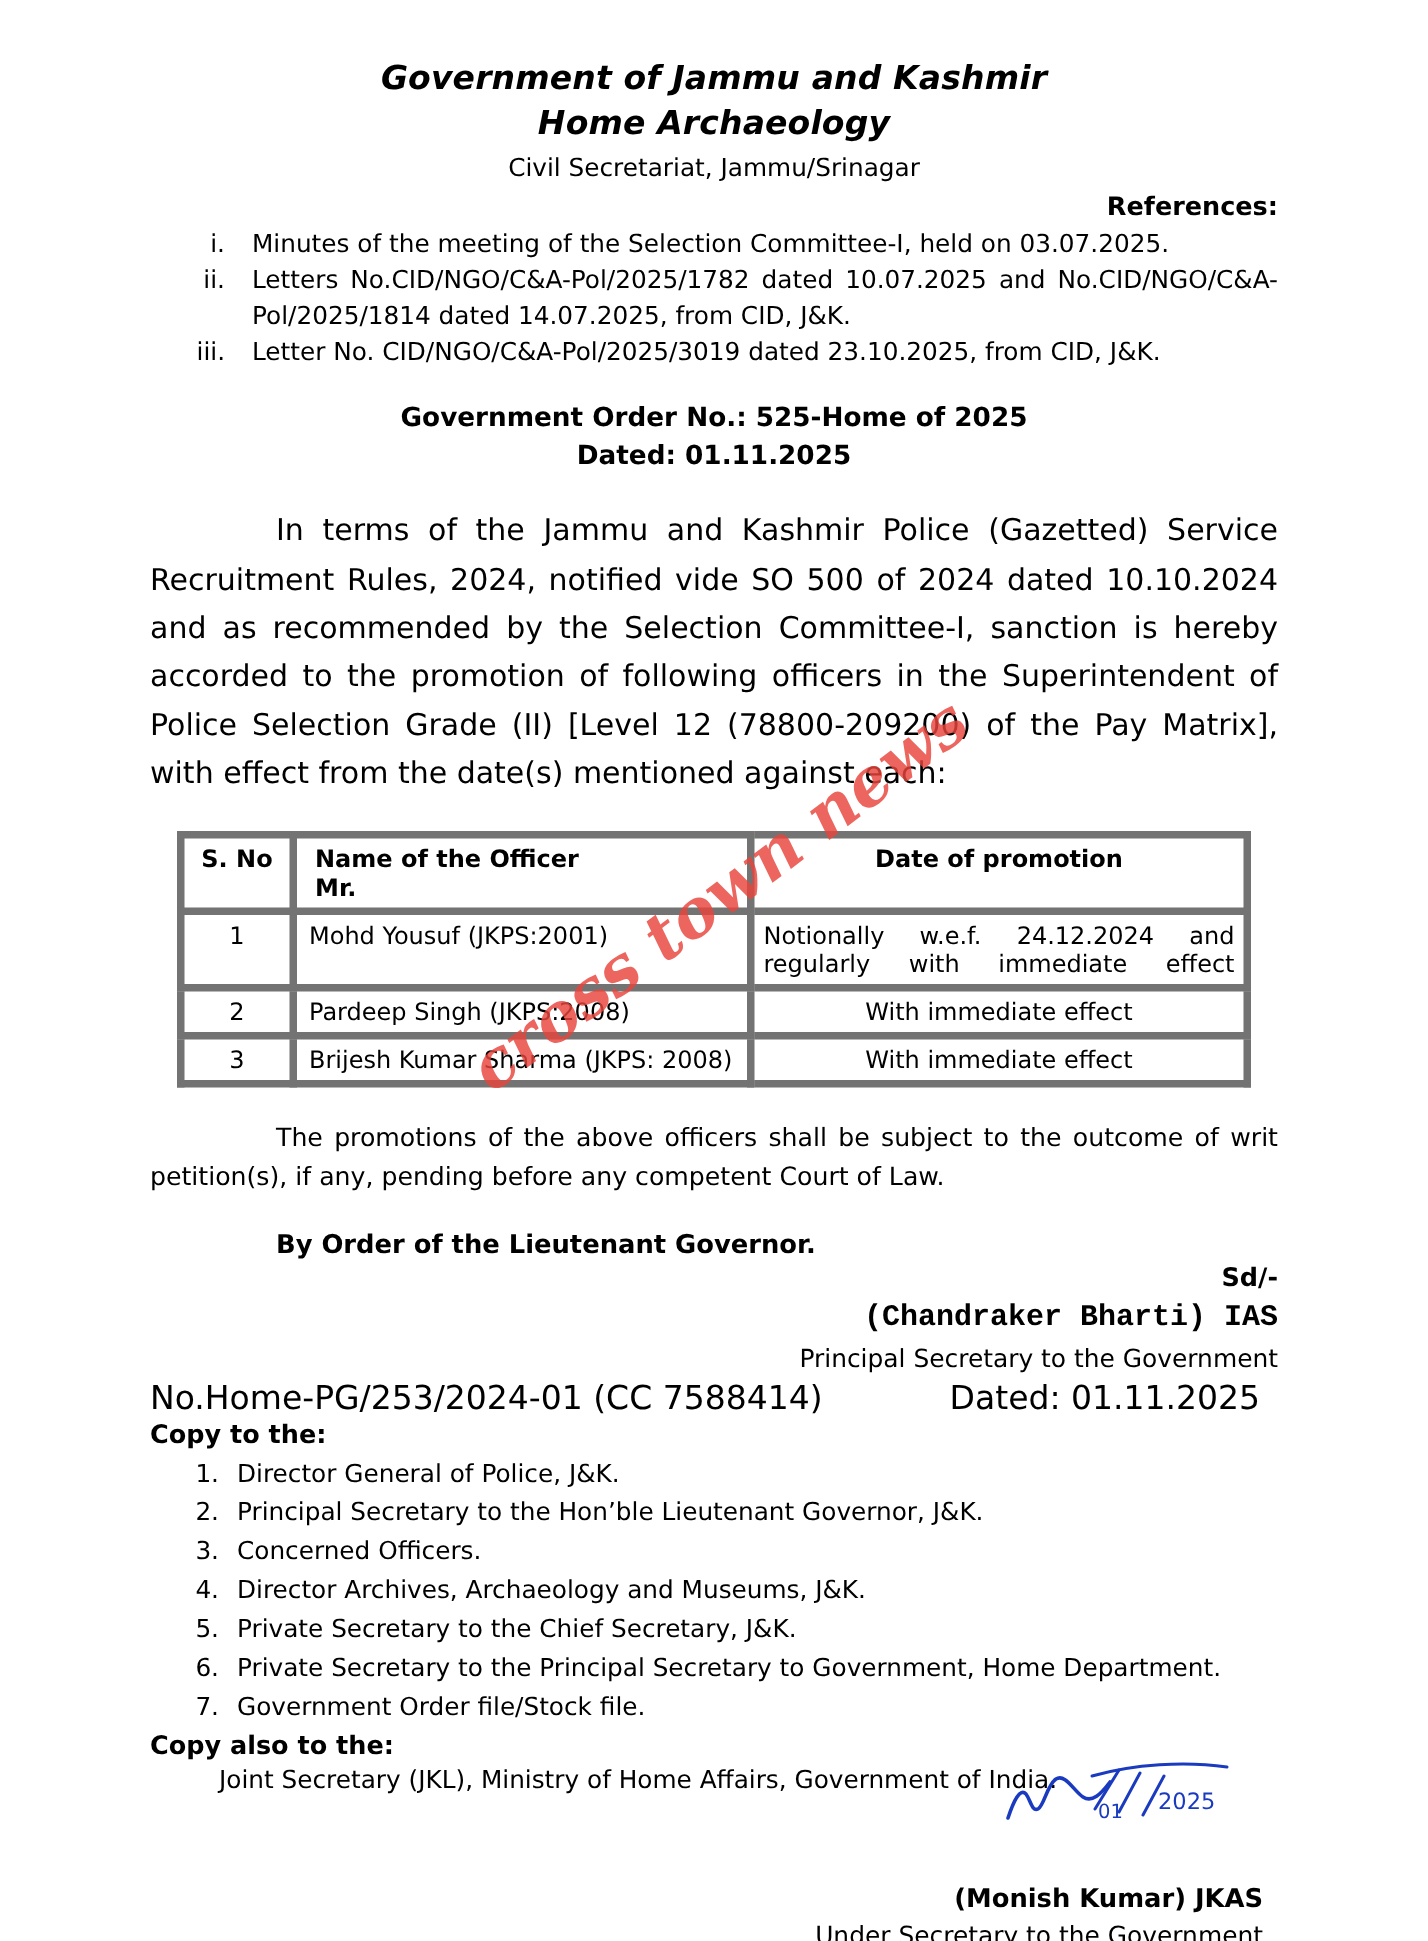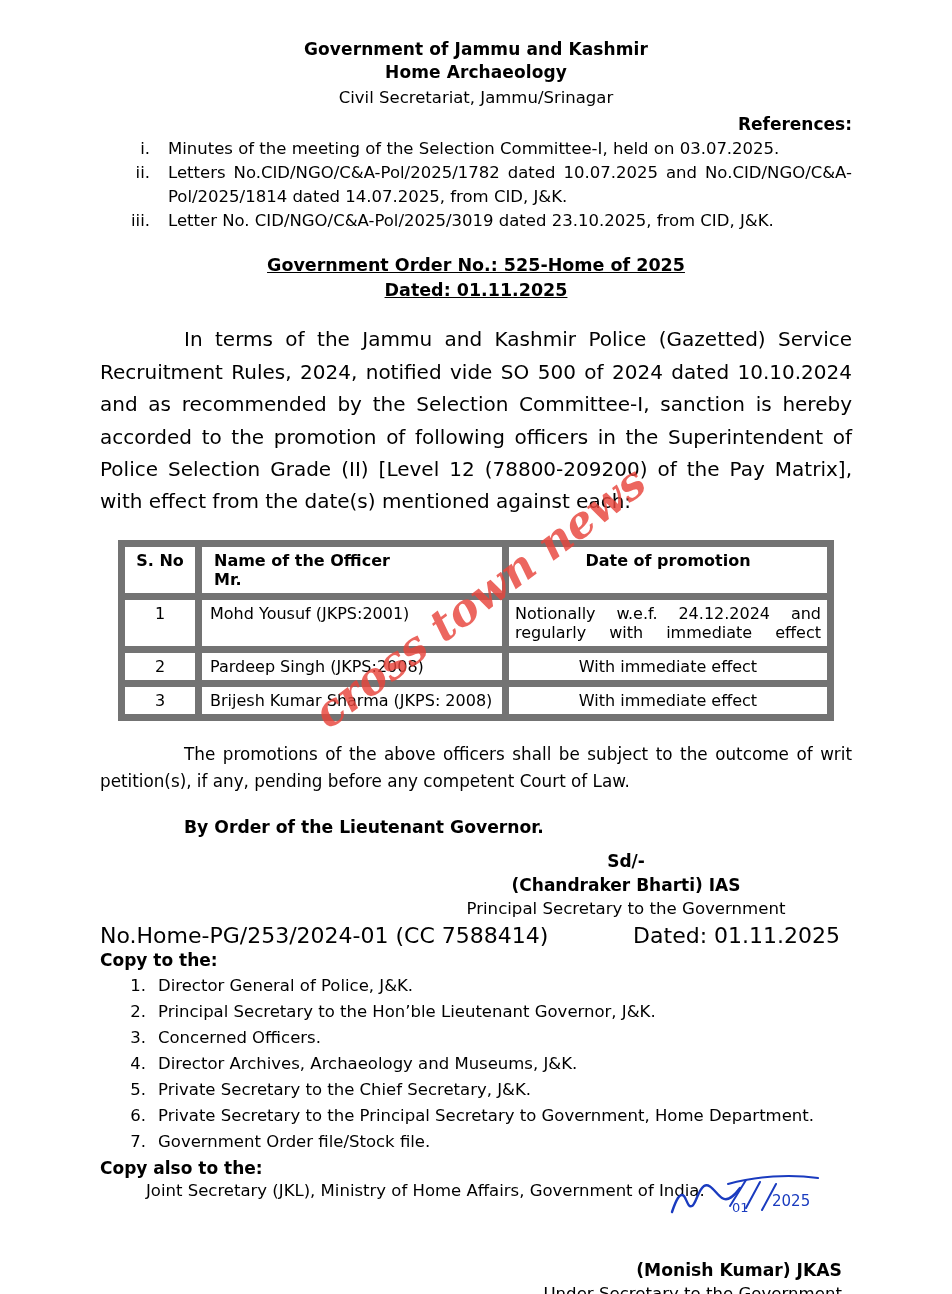--- a/index.html
+++ b/index.html
@@ -20,24 +20,25 @@
     overflow: hidden;
   }
   .content {
     position: absolute;
     left: 100px;
     top: 38px;
     width: 752px;
   }
   .center { text-align: center; }
   .hdr-line {
-    font-size: 17px;
+    font-size: 22px;
     font-weight: bold;
     line-height: 1.38;
     letter-spacing: 0.1px;
+    font-style: italic;
   }
   .hdr-sub {
     font-size: 16.5px;
     line-height: 1.4;
     margin-top: 1px;
   }
   .subject-block {
     margin-top: 21px;
     font-size: 17px;
     font-weight: bold;
@@ -83,37 +84,36 @@
   ol.refs .rt {
     flex: 1 1 auto;
     text-align: justify;
   }
   .order-block {
     margin-top: 20px;
     text-align: center;
     font-size: 17.5px;
     font-weight: bold;
     line-height: 1.45;
-    text-decoration: underline;
   }
   .body-para {
     margin-top: 20px;
     font-size: 20px;
     line-height: 1.62;
     text-align: justify;
     text-indent: 84px;
   }
   table.officers {
     margin: 22px 0 0 18px;
     border-collapse: collapse;
     width: 716px;
     font-size: 16px;
   }
   table.officers th, table.officers td {
-    border: 7px solid #737373;
+    border: 5px solid #737373;
     padding: 4px 6px;
     vertical-align: top;
     margin-left: 20px;
   }
   table.officers th {
     font-weight: bold;
     text-align: center;
   }
   table.officers th.c1 { width: 58px; }
   table.officers th.c2 { width: 282px; text-align: left; padding-left: 12px; }
@@ -129,28 +129,28 @@
     text-align: justify;
     text-indent: 84px;
   }
   .by-order {
     margin-top: 22px;
     padding-left: 84px;
     font-size: 17.2px;
     font-weight: bold;
   }
   .sign-block {
-    margin-top: 12px;
-    text-align: center;
+    margin-top: 0;
+    text-align: right;
     padding-left: 300px;
     font-size: 16.6px;
     line-height: 1.44;
   }
   .sign-block .sd { font-weight: bold; font-size: 17px; }
-  .sign-block .name { font-weight: bold; font-size: 17px; }
+  .sign-block .name { font-weight: bold; font-size: 20px; font-family: Liberation Mono, monospace; }
   .ref-dated-row {
     display: flex;
     justify-content: space-between;
     align-items: flex-end;
     margin-top: 2px;
     font-size: 22px;
   }
   .ref-dated-row .right { padding-right: 12px; }
   .copy-label {
     margin-top: 2px;

